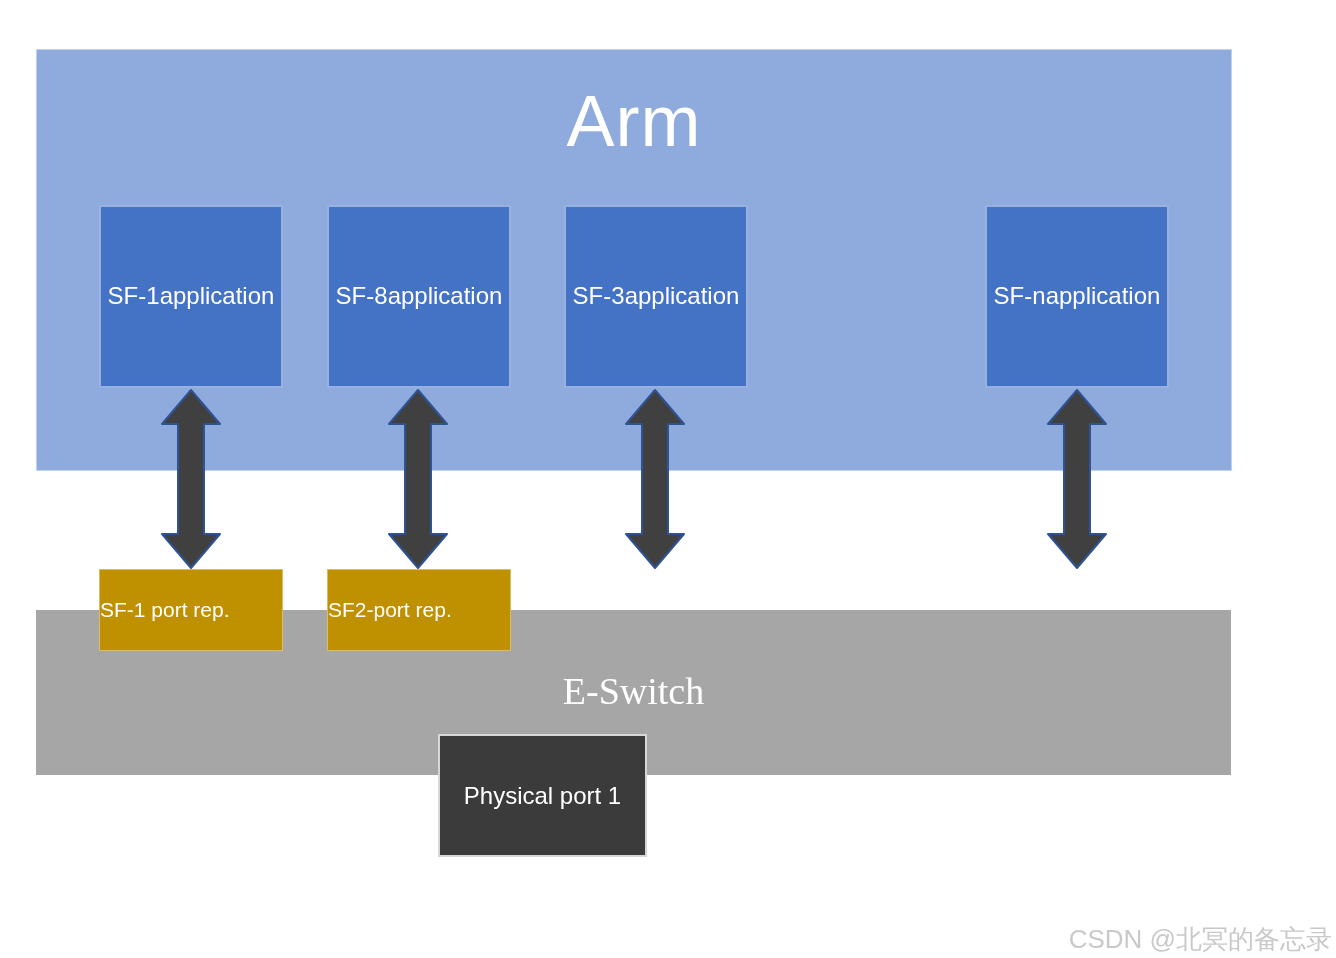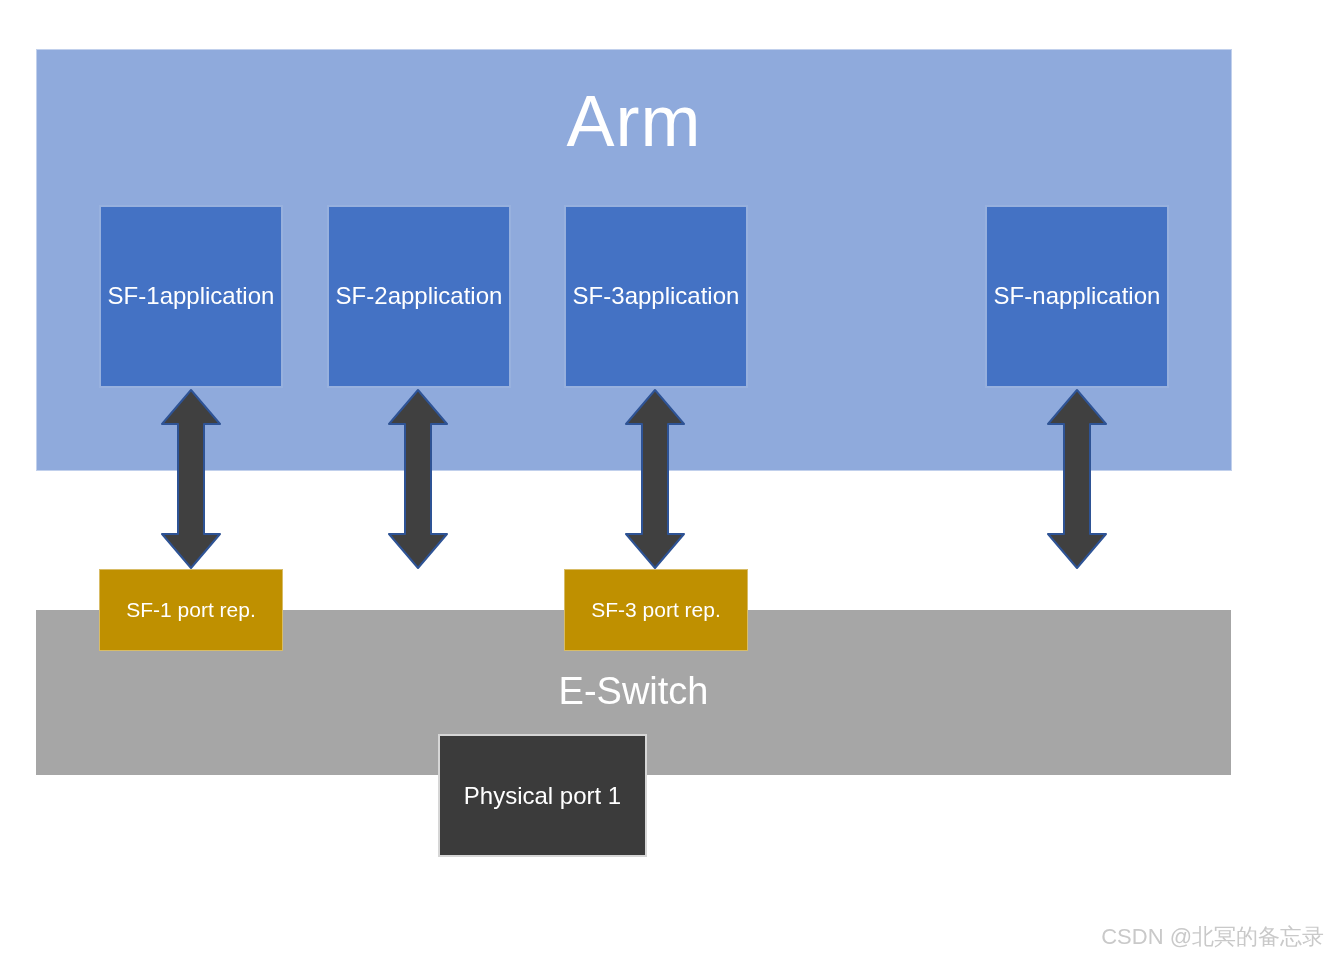--- a/index.html
+++ b/index.html
@@ -74,34 +74,35 @@
   }
   .eswitch-title {
     position: absolute;
     left: 0; top: 58px;
     width: 100%;
     text-align: center;
     color: var(--label-text, #FFFFFF);
     font-size: 38px;
     font-weight: 400;
     line-height: 46px;
+    font-family: Liberation Serif, serif;
   }
 
   
   .port-box {
     position: absolute;
     top: 569px;
     width: 184px; height: 82px;
     background: var(--port-box, #BF9000);
     border: 1px solid rgba(255,255,255,0.4);
     box-sizing: border-box;
     z-index: 2;
     display: flex;
     align-items: center;
-    justify-content: center;
+    justify-content: flex-start;
     color: var(--label-text, #FFFFFF);
     font-size: 21px;
     text-align: center;
   }
 
   
   .phys-box {
     position: absolute;
     top: 734px;
     width: 209px; height: 123px;
@@ -113,42 +114,42 @@
     align-items: center;
     justify-content: center;
     color: var(--label-text, #FFFFFF);
     font-size: 24px;
     text-align: left;
   }
 
   
   .watermark {
     position: absolute;
-    right: 12px; top: 922px;
+    right: 4px; top: 922px;
     color: var(--watermark, #C9C9C9);
-    font-size: 22px;
+    font-size: 26px;
     text-shadow: 1px 1px 1px rgba(255,255,255,0.85);
     white-space: nowrap;
   }
 </style>
 </head>
 <body>
 
 <div class="stage">
 
   <div class="arm-box">
     <div class="arm-title">Arm</div>
   </div>
 
   <div class="app-box" style="left:99px">
     <span>SF-1</span>
     <span>application</span>
   </div>
   <div class="app-box" style="left:327px">
-    <span>SF-2</span>
+    <span>SF-8</span>
     <span>application</span>
   </div>
   <div class="app-box" style="left:564px">
     <span>SF-3</span>
     <span>application</span>
   </div>
   <div class="app-box" style="left:985px">
     <span>SF-n</span>
     <span>application</span>
   </div>
@@ -166,22 +167,22 @@
     <polygon points="32,2 61,36 45,36 45,146 61,146 32,180 3,146 19,146 19,36 3,36" fill="var(--arrow-fill, #404040)" stroke="var(--arrow-outline, #2E5395)" stroke-width="2" stroke-linejoin="round"></polygon>
   </svg>
 
   <div class="eswitch">
     <div class="eswitch-title">E-Switch</div>
   </div>
 
   <div class="port-box" style="left:99px">
     <span>SF-1 port rep.</span>
   </div>
-  <div class="port-box" style="left:564px">
-    <span>SF-3 port rep.</span>
+  <div class="port-box" style="left:327px">
+    <span>SF2-port rep.</span>
   </div>
 
   <div class="phys-box" style="left:438px">
     <span>Physical port 1</span>
   </div>
 
   <div class="watermark">CSDN @北冥的备忘录</div>
 
 </div>
 

